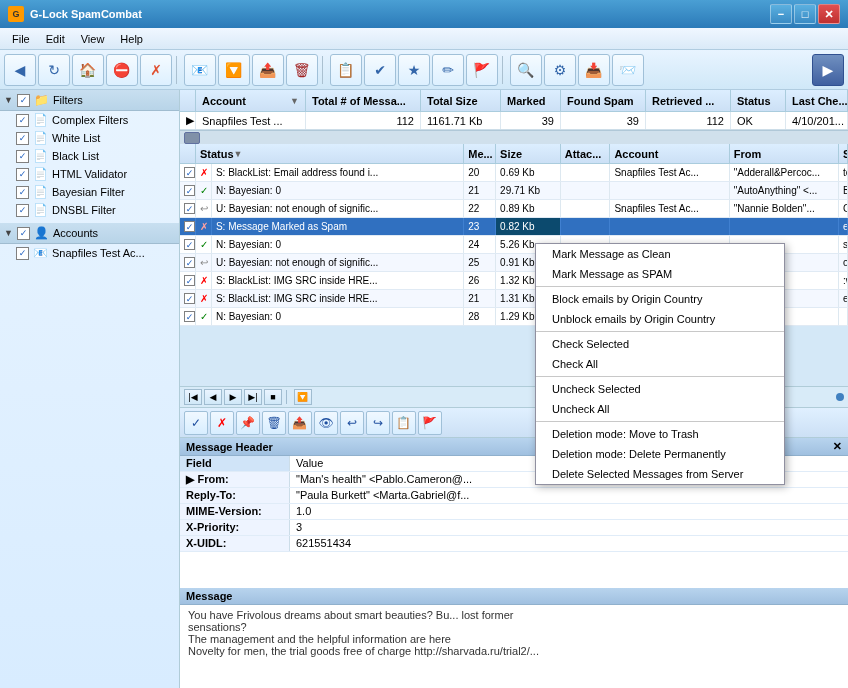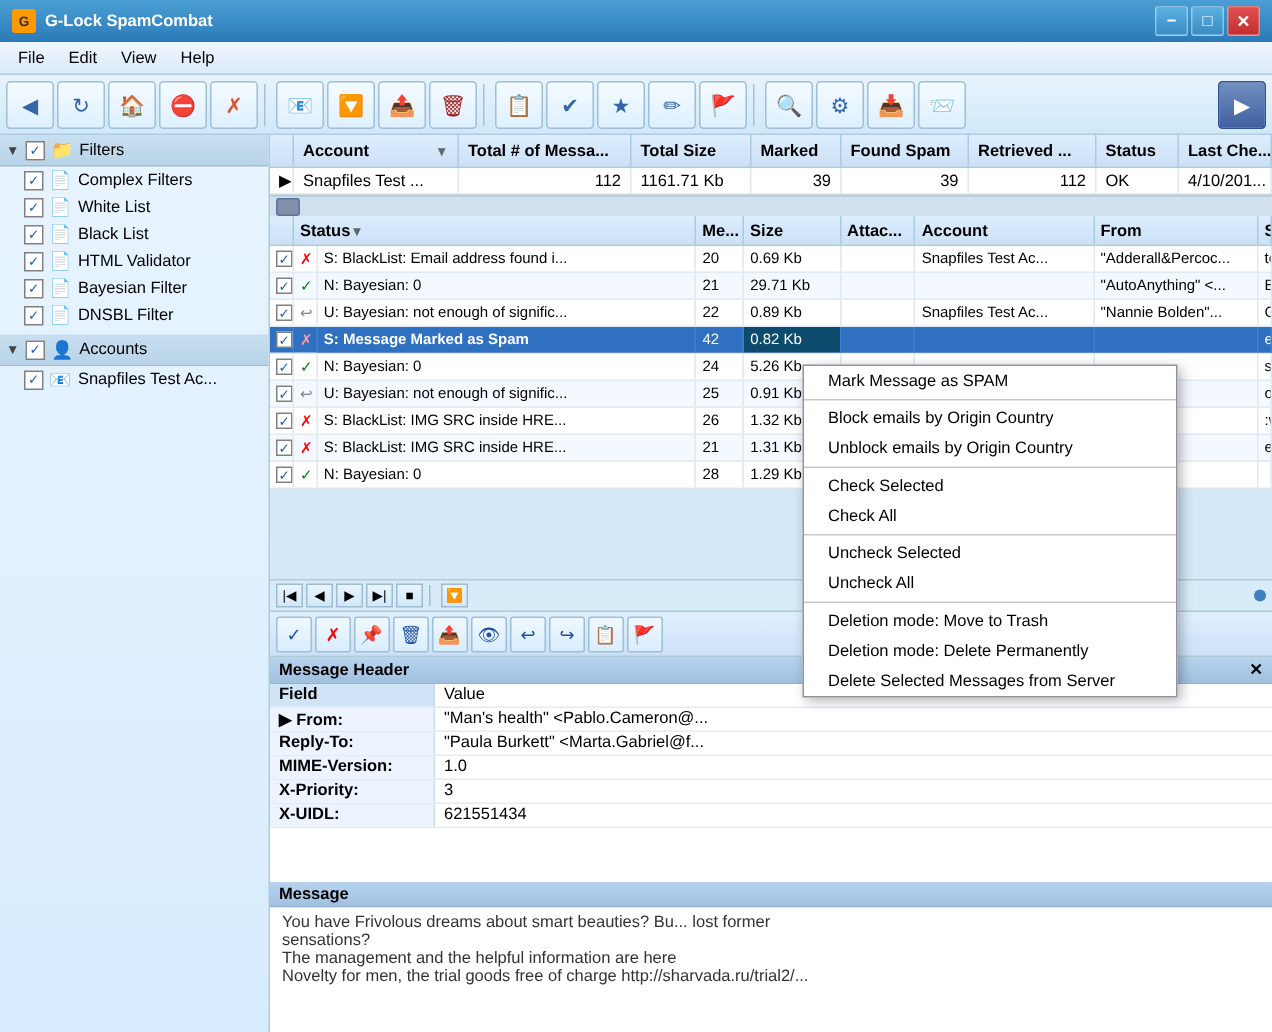--- a/index.html
+++ b/index.html
@@ -544,22 +544,22 @@
           <div class="ecell" style="flex:1;">Great soluti...</div>
         </div>
 
         <div class="email-row selected">
           <div class="ecell" style="width:16px;">
               <div class="checkbox checked" style="width:11px;height:11px;"></div>
             </div>
           <div class="ecell" style="width:16px;">
               <span style="color:#ffa0a0;font-size:10px;">✗</span>
             </div>
-          <div class="ecell" style="width:254px; background:#3070c0; font-weight:bold;">S: Message Marked as Spam</div>
-          <div class="ecell" style="width:32px; background:#3070c0;">42</div>
+          <div class="ecell" style="width:254px; background:#3070c0; font-weight:normal;">S: Message Marked as Spam</div>
+          <div class="ecell" style="width:32px; background:#3070c0;">23</div>
           <div class="ecell" style="width:65px; background:#0c4a6e;">0.82 Kb</div>
           <div class="ecell" style="width:50px; background:#3070c0;"></div>
           <div class="ecell" style="width:120px; background:#3070c0;"></div>
           <div class="ecell" style="width:110px; background:#3070c0;"></div>
           <div class="ecell" style="flex:1; background:#3070c0;">e lover</div>
         </div>
 
         <div class="email-row">
           <div class="ecell" style="width:16px;">
               <div class="checkbox checked" style="width:11px;height:11px;"></div>
@@ -712,20 +712,21 @@
         </div>
       </div>
 
     </div>
 
   </div>
 
 </div>
 
 <div class="context-menu">
+  <div class="ctx-item">Mark Message as Clean</div>
   <div class="ctx-item">Mark Message as SPAM</div>
   <div class="ctx-separator"></div>
   <div class="ctx-item">Block emails by Origin Country</div>
   <div class="ctx-item">Unblock emails by Origin Country</div>
   <div class="ctx-separator"></div>
   <div class="ctx-item">Check Selected</div>
   <div class="ctx-item">Check All</div>
   <div class="ctx-separator"></div>
   <div class="ctx-item">Uncheck Selected</div>
   <div class="ctx-item">Uncheck All</div>

